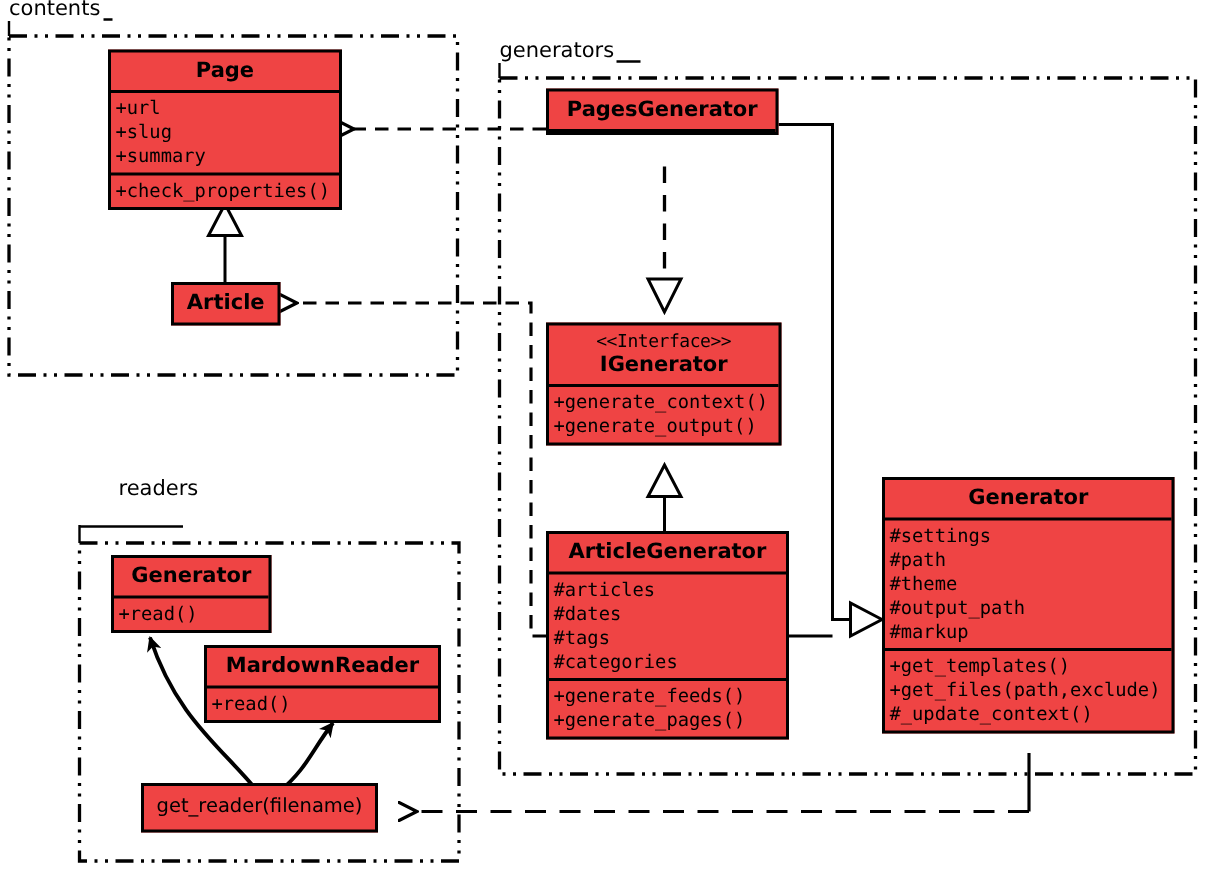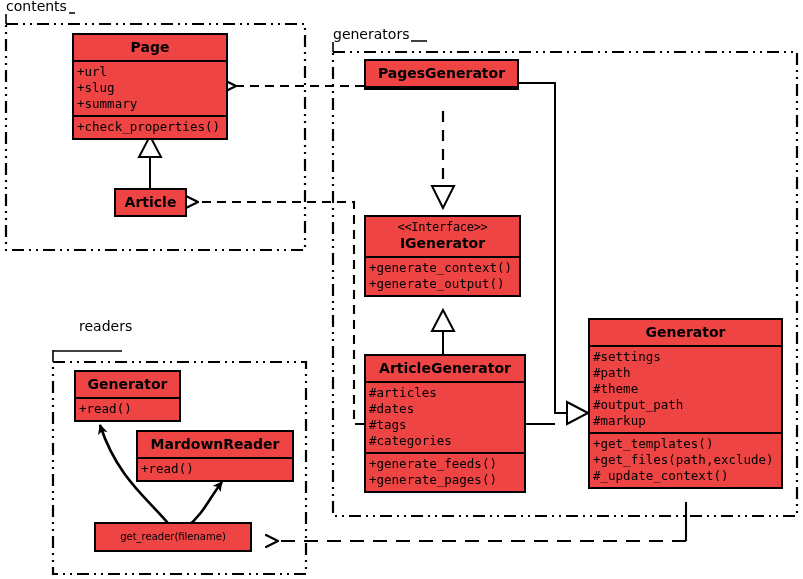--- a/index.html
+++ b/index.html
@@ -53,21 +53,21 @@
   .cls .sep{height:0;border-top:2px solid #000;}
   .cls .compart{
     font-family:"DejaVu Sans Mono", monospace;
     font-size:12.5px;
     line-height:16px;
     padding:2px 2px 3px 3px;
     color:#000;
     white-space:nowrap;
   }
   .cls .compart div{height:16px;overflow:hidden;}
-  .cls.plain .title{font-weight:normal;font-family:"DejaVu Sans", sans-serif;font-size:10px;padding:7px 6px;}
+  .cls.plain .title{font-weight:normal;font-family:"DejaVu Sans", sans-serif;font-size:13px;padding:7px 6px;}
 </style>
 </head>
 <body>
 
 <div id="canvas">
 
   <svg viewBox="0 0 803 579">
     <defs>
       <marker id="hollowTriUp" markerWidth="16" markerHeight="14" refX="1" refY="7" orient="auto" markerUnits="userSpaceOnUse">
         <path d="M1,1 L15,7 L1,13 z" fill="#ffffff" stroke="#000000" stroke-width="2"></path>

